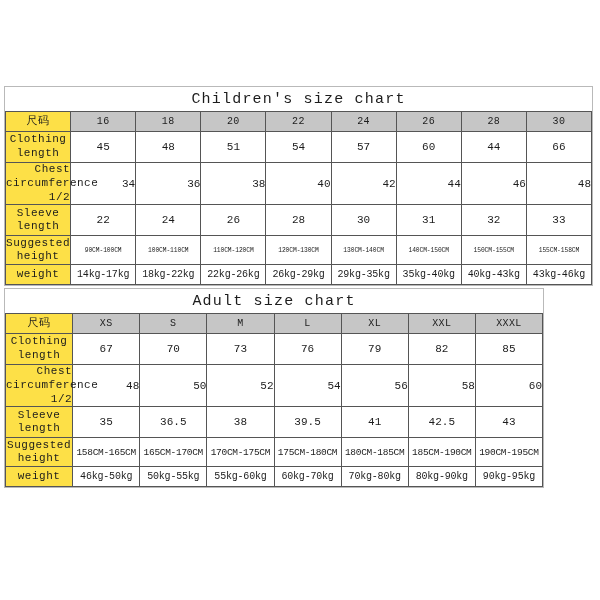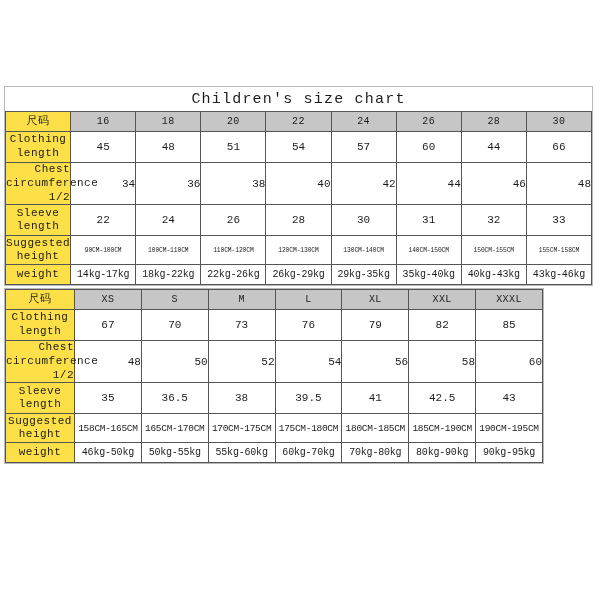--- a/index.html
+++ b/index.html
@@ -195,20 +195,23 @@
           <td class="val mid">43kg-46kg</td>
         </tr>
       </tbody>
     </table>
   </div>
 
   <div class="table-block" id="adult-block">
     <table class="sizetable">
       <tbody>
         <tr>
+          <td class="chart-title-cell" colspan="8">Adult size chart</td>
+        </tr>
+        <tr>
           <td class="hdr-cell rowlabel">尺码</td>
           <td class="hdr-cell">XS</td>
           <td class="hdr-cell">S</td>
           <td class="hdr-cell">M</td>
           <td class="hdr-cell">L</td>
           <td class="hdr-cell">XL</td>
           <td class="hdr-cell">XXL</td>
           <td class="hdr-cell">XXXL</td>
         </tr>
 

